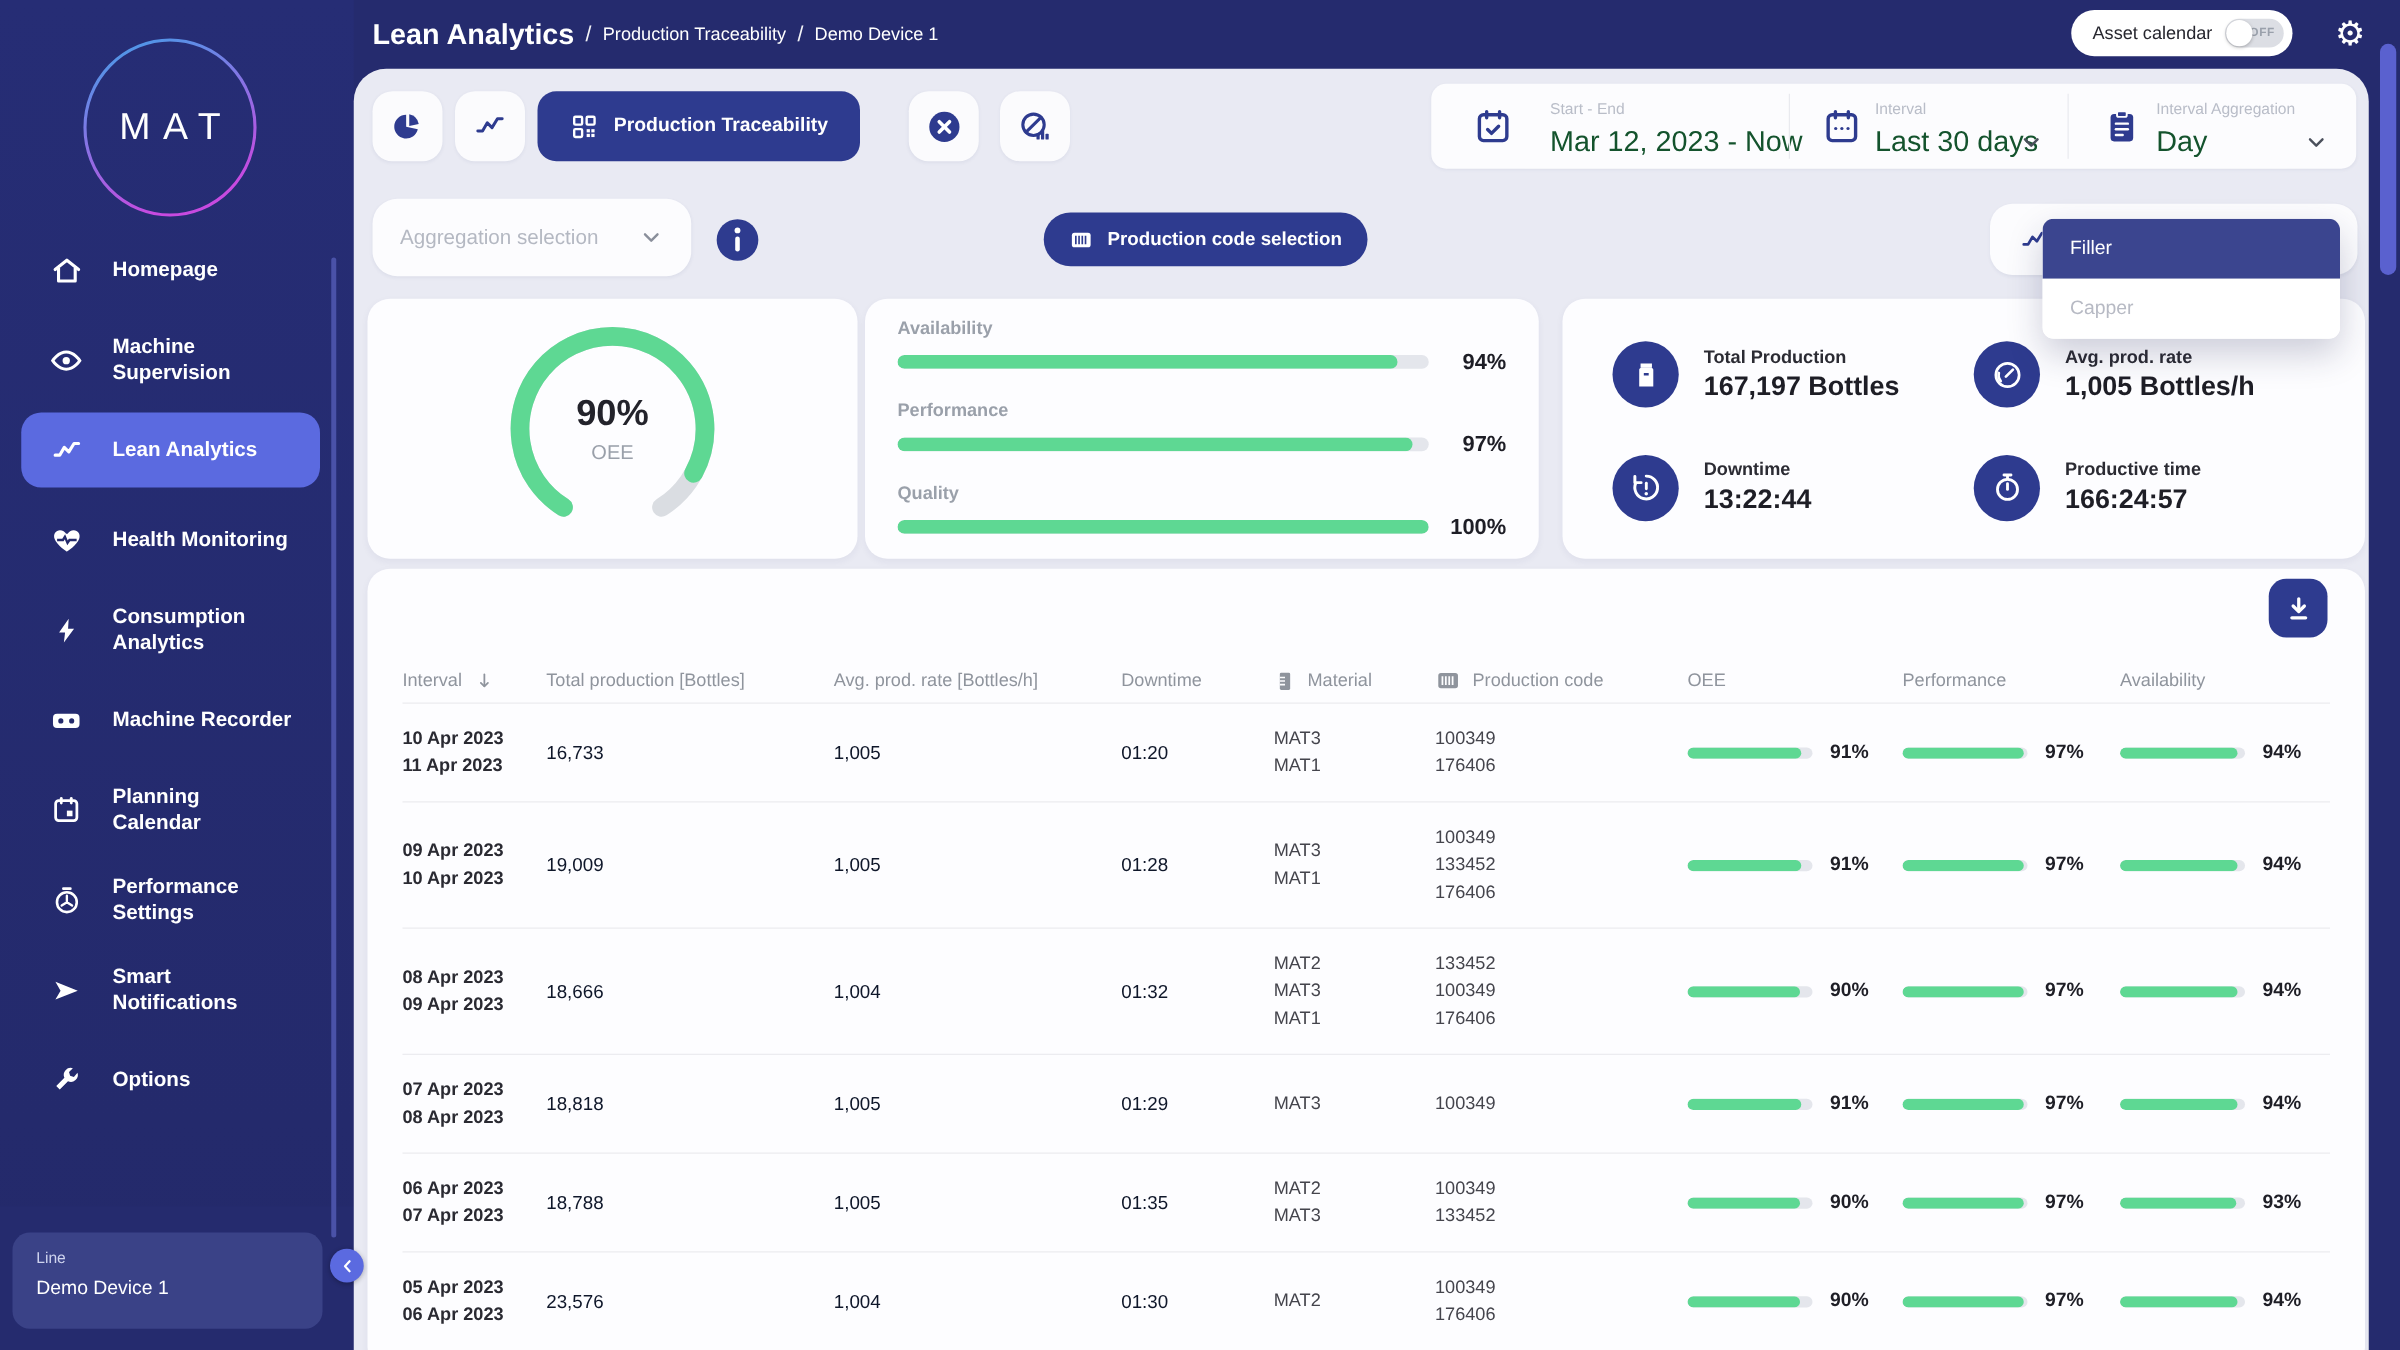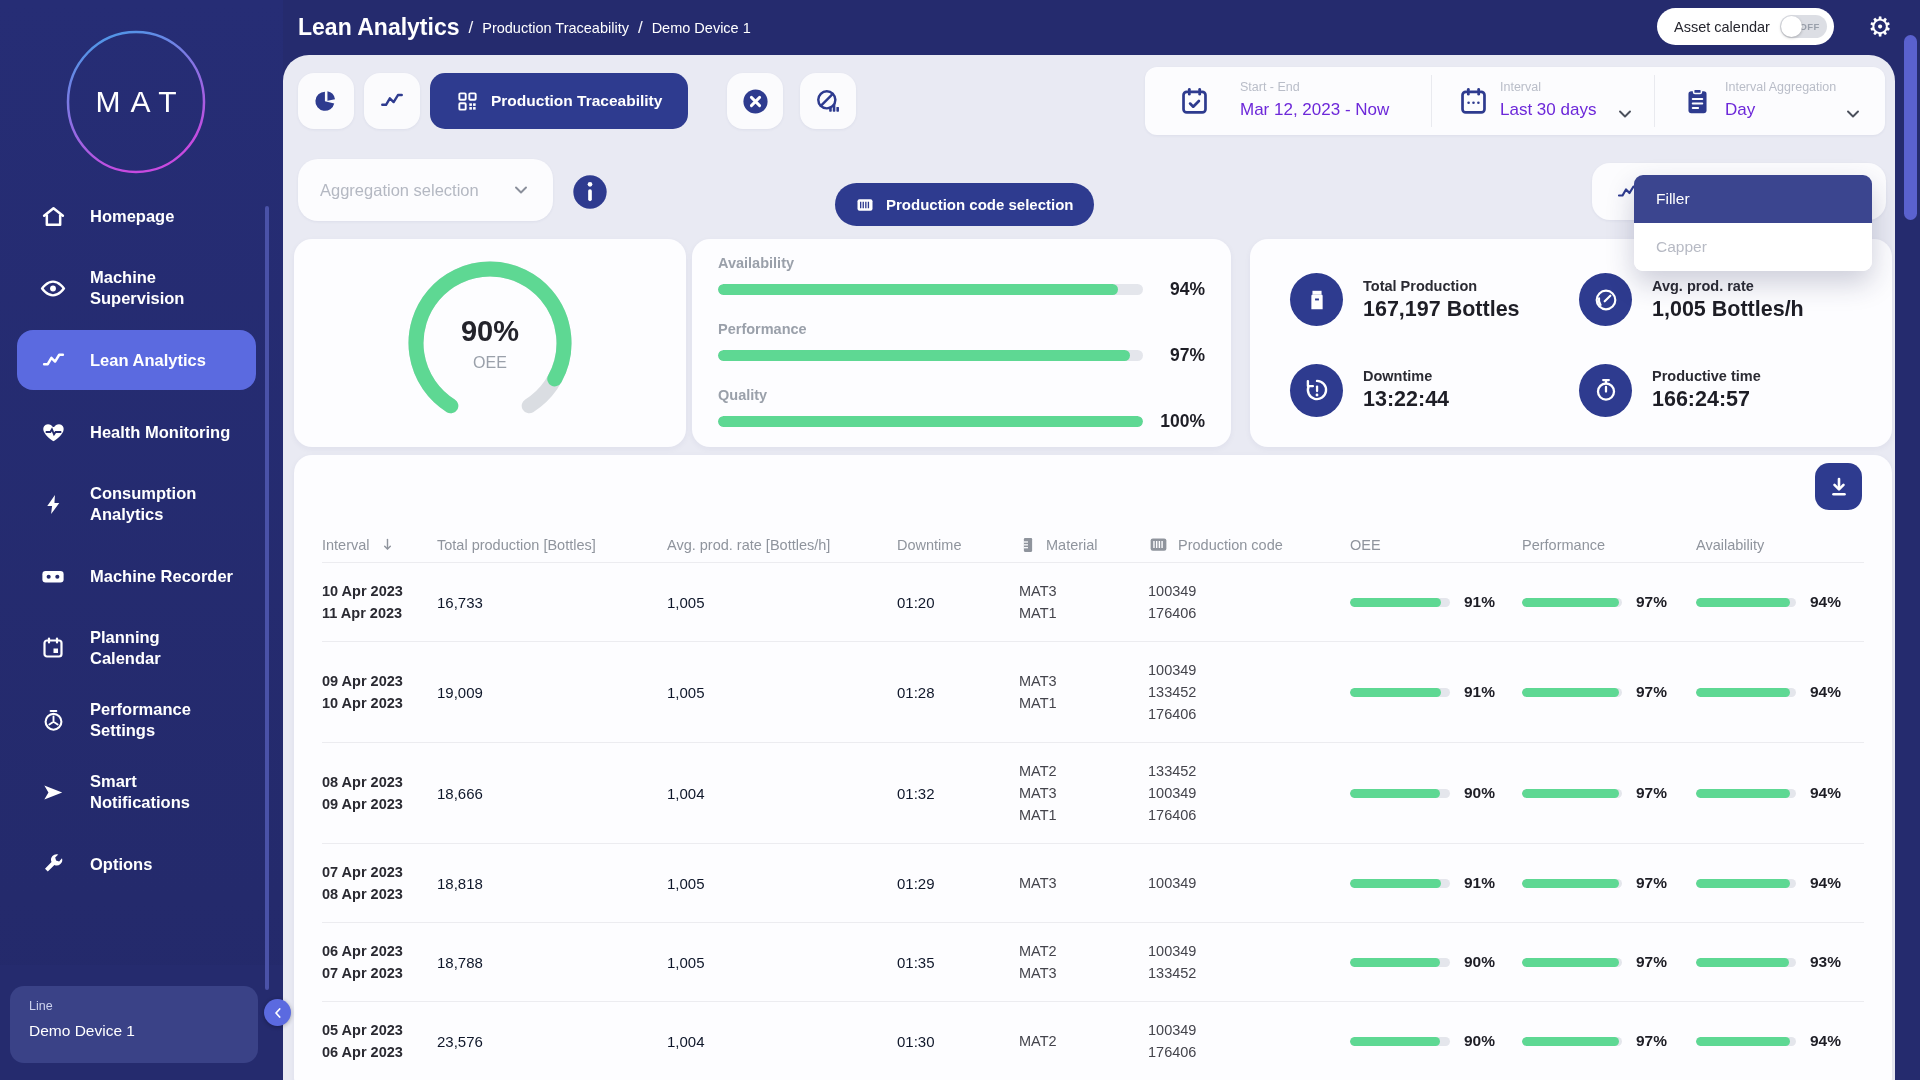--- a/index.html
+++ b/index.html
@@ -44,21 +44,21 @@
   
   .content { position:absolute; left:283px; top:55px; width:1612px; height:1025px; background:#e9eaf3; border-radius:26px 26px 0 0; overflow:hidden; }
 
   .sq-btn { position:absolute; width:56px; height:56px; background:#fbfbfd; border:none; border-radius:16px; display:flex; align-items:center; justify-content:center; color:#2e3b8f; cursor:pointer; box-shadow:0 1px 3px rgba(40,45,95,.06); }
   .pill-btn { position:absolute; height:56px; background:#2e3b8f; color:#fff; border:none; border-radius:15px; display:flex; align-items:center; gap:12px; padding:0 26px; font-size:15.5px; font-weight:700; cursor:pointer; font-family:inherit; }
 
   .date-panel { position:absolute; left:862px; top:12px; width:740px; height:68px; background:#fcfcfe; border-radius:12px; box-shadow:0 1px 3px rgba(40,45,95,.06); }
   .dp-div { position:absolute; top:8px; width:1px; height:52px; background:#e9eaef; }
   .dp-icon { position:absolute; top:19px; color:#2e3b8f; }
   .dp-label { position:absolute; font-size:12.5px; color:#b9bdc8; }
-  .dp-value { position:absolute; font-size:17px; font-weight:500; color:#6d28d9; }
+  .dp-value { position:absolute; font-size:23px; font-weight:500; color:#14532d; }
   .dp-chev { position:absolute; color:#4b505c; }
 
   .agg-select { position:absolute; left:15px; top:104px; width:255px; height:62px; background:#fcfcfe; border-radius:20px; display:flex; align-items:center; padding:0 22px; cursor:pointer; box-shadow:0 1px 3px rgba(40,45,95,.06); }
   .agg-placeholder { font-size:16.5px; color:#b4b8c2; flex:1; }
   .info-btn { position:absolute; left:287px; top:117px; width:40px; height:40px; border:none; background:transparent; cursor:pointer; }
   .small-pill { position:absolute; top:115px; height:43px; background:#2e3b8f; color:#fff; border:none; border-radius:22px; display:flex; align-items:center; gap:11px; padding:0 20px; font-size:15px; font-weight:700; cursor:pointer; font-family:inherit; --knock:#2e3b8f; }
 
   .machine-select { position:absolute; left:1309px; top:108px; width:294px; height:57px; background:#fcfcfe; border-radius:18px; cursor:pointer; box-shadow:0 1px 3px rgba(40,45,95,.06); }
   .ms-icon { position:absolute; left:24px; top:17px; color:#2e3b8f; }
   .ms-label { position:absolute; left:66px; top:12px; font-size:13.5px; color:#c6c9d3; }
@@ -337,21 +337,21 @@
         <path d="m6 9 6 6 6-6" fill="none" stroke="#8a8f9b" stroke-width="2.3" stroke-linecap="round" stroke-linejoin="round"></path>
       </svg>
   </div>
   <button class="info-btn">
     <svg width="40" height="40" viewBox="0 0 24 24">
         <circle cx="12" cy="12" r="10" fill="#2e3b8f"></circle>
         <circle cx="12" cy="7.4" r="1.4" fill="#fff"></circle>
         <rect x="10.9" y="10.3" width="2.2" height="7.2" rx="1.1" fill="#fff"></rect>
       </svg>
   </button>
-  <button class="small-pill" style="left:552px;margin-top:13px;">
+  <button class="small-pill" style="left:552px;">
     <svg width="20" height="20" viewBox="0 0 24 24">
       <rect x="3" y="5" width="18" height="14" rx="2.5" fill="#fff"></rect>
       <g stroke="var(--knock,#2e3b8f)" stroke-width="1.6">
           <line x1="6.8" y1="8" x2="6.8" y2="16"></line>
           <line x1="9.9" y1="8" x2="9.9" y2="16"></line>
           <line x1="13" y1="8" x2="13" y2="16"></line>
           <line x1="16.1" y1="8" x2="16.1" y2="16"></line>
         </g>
     </svg>
     <span>Production code selection</span>

